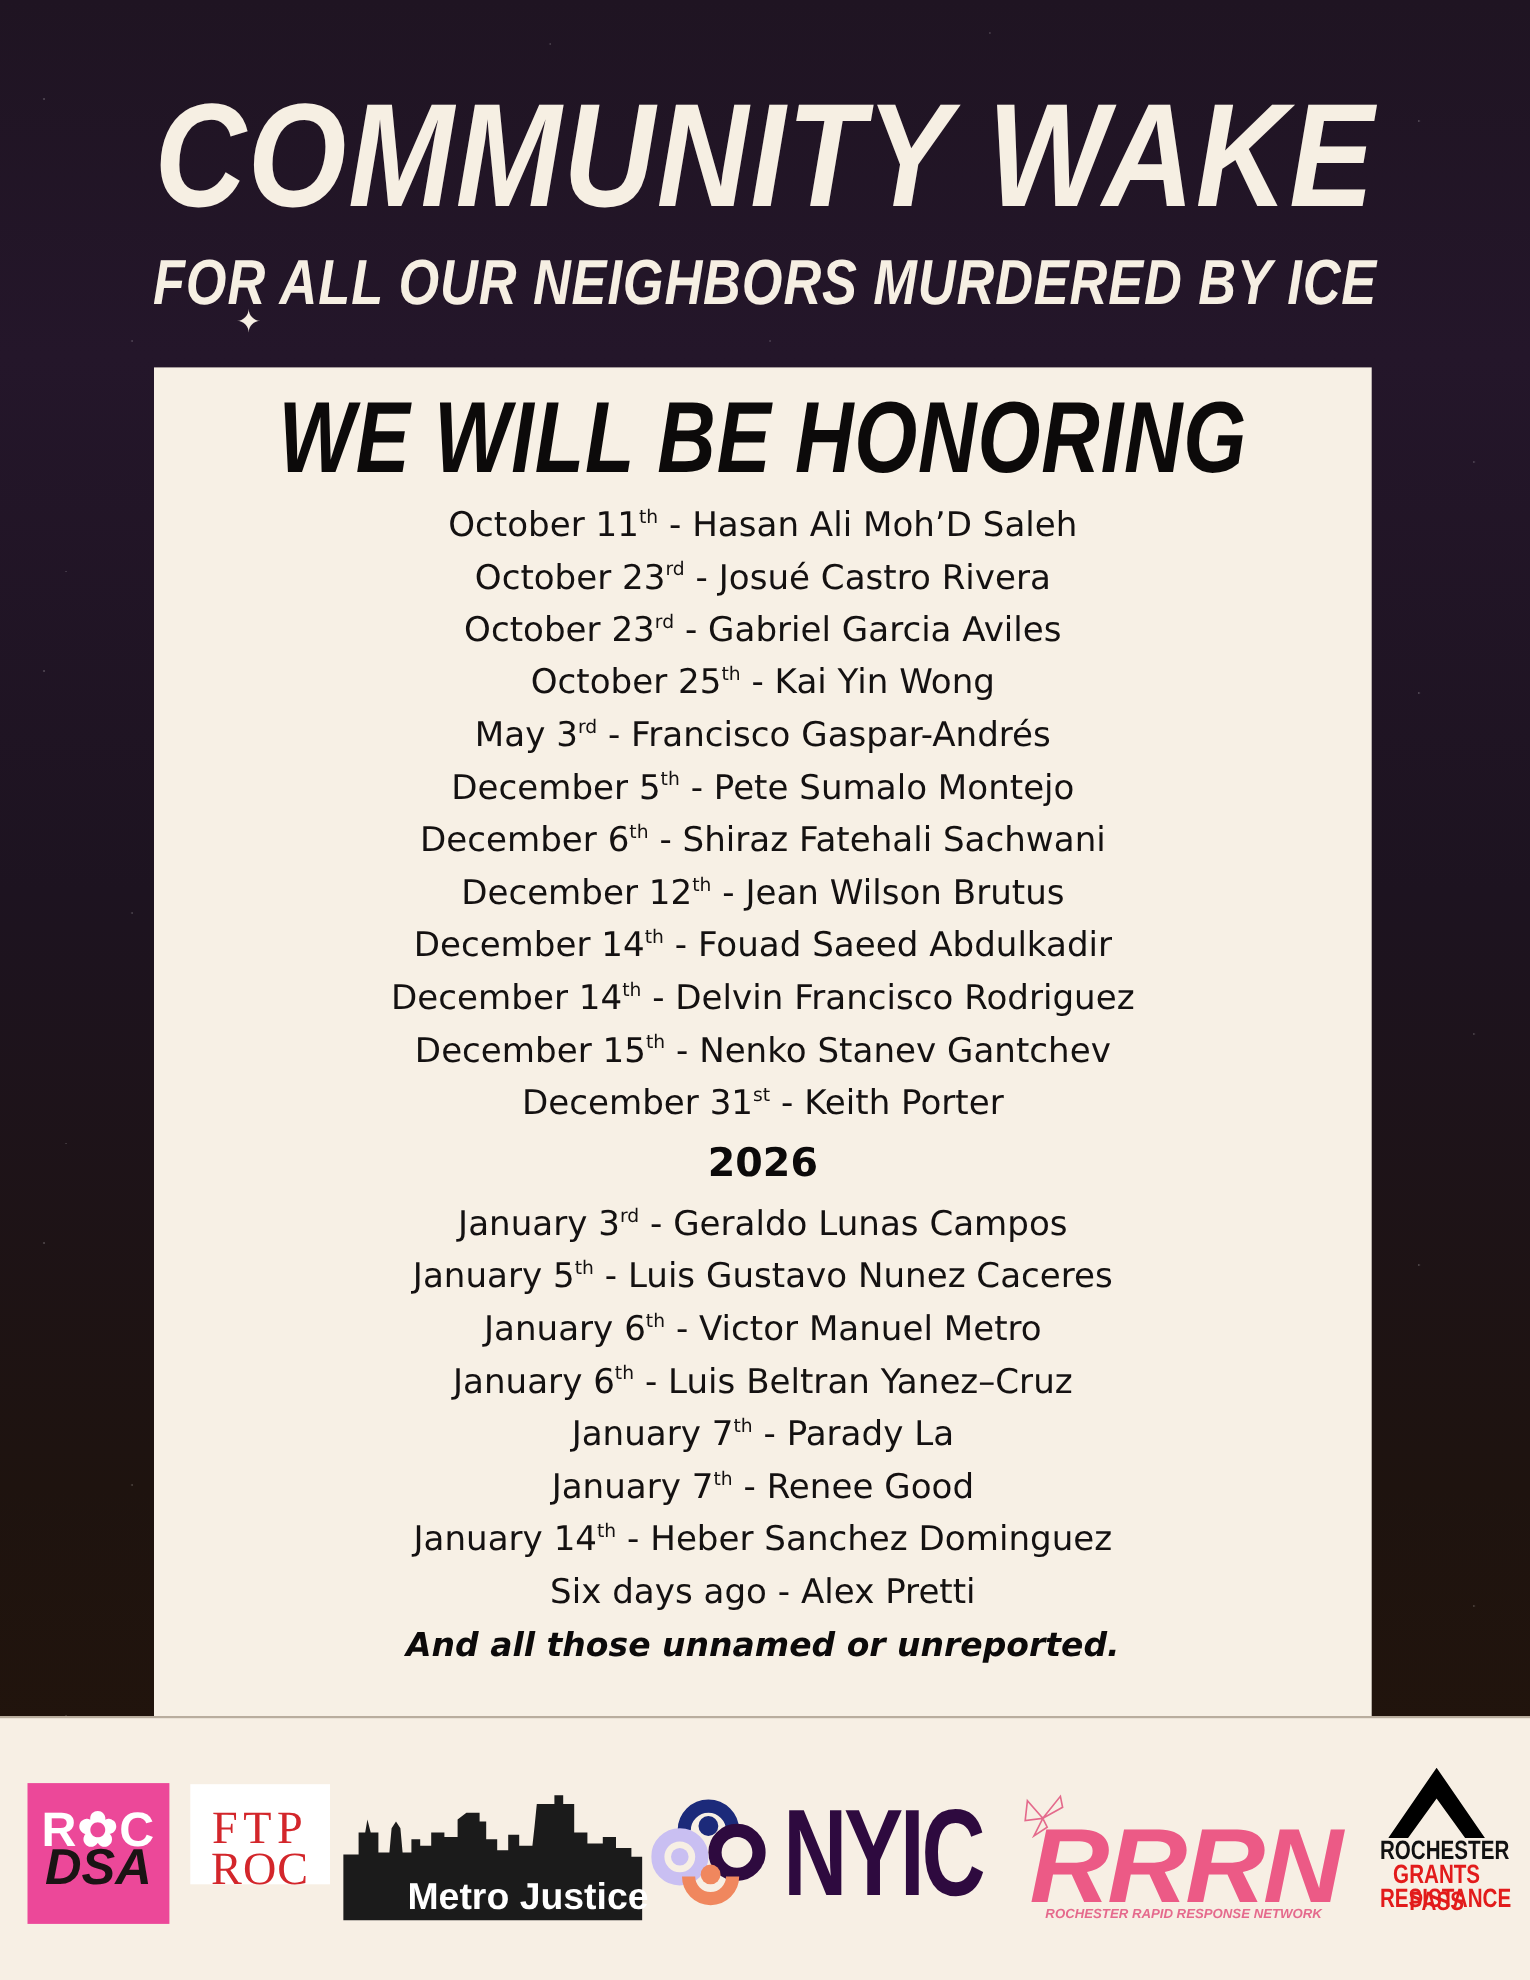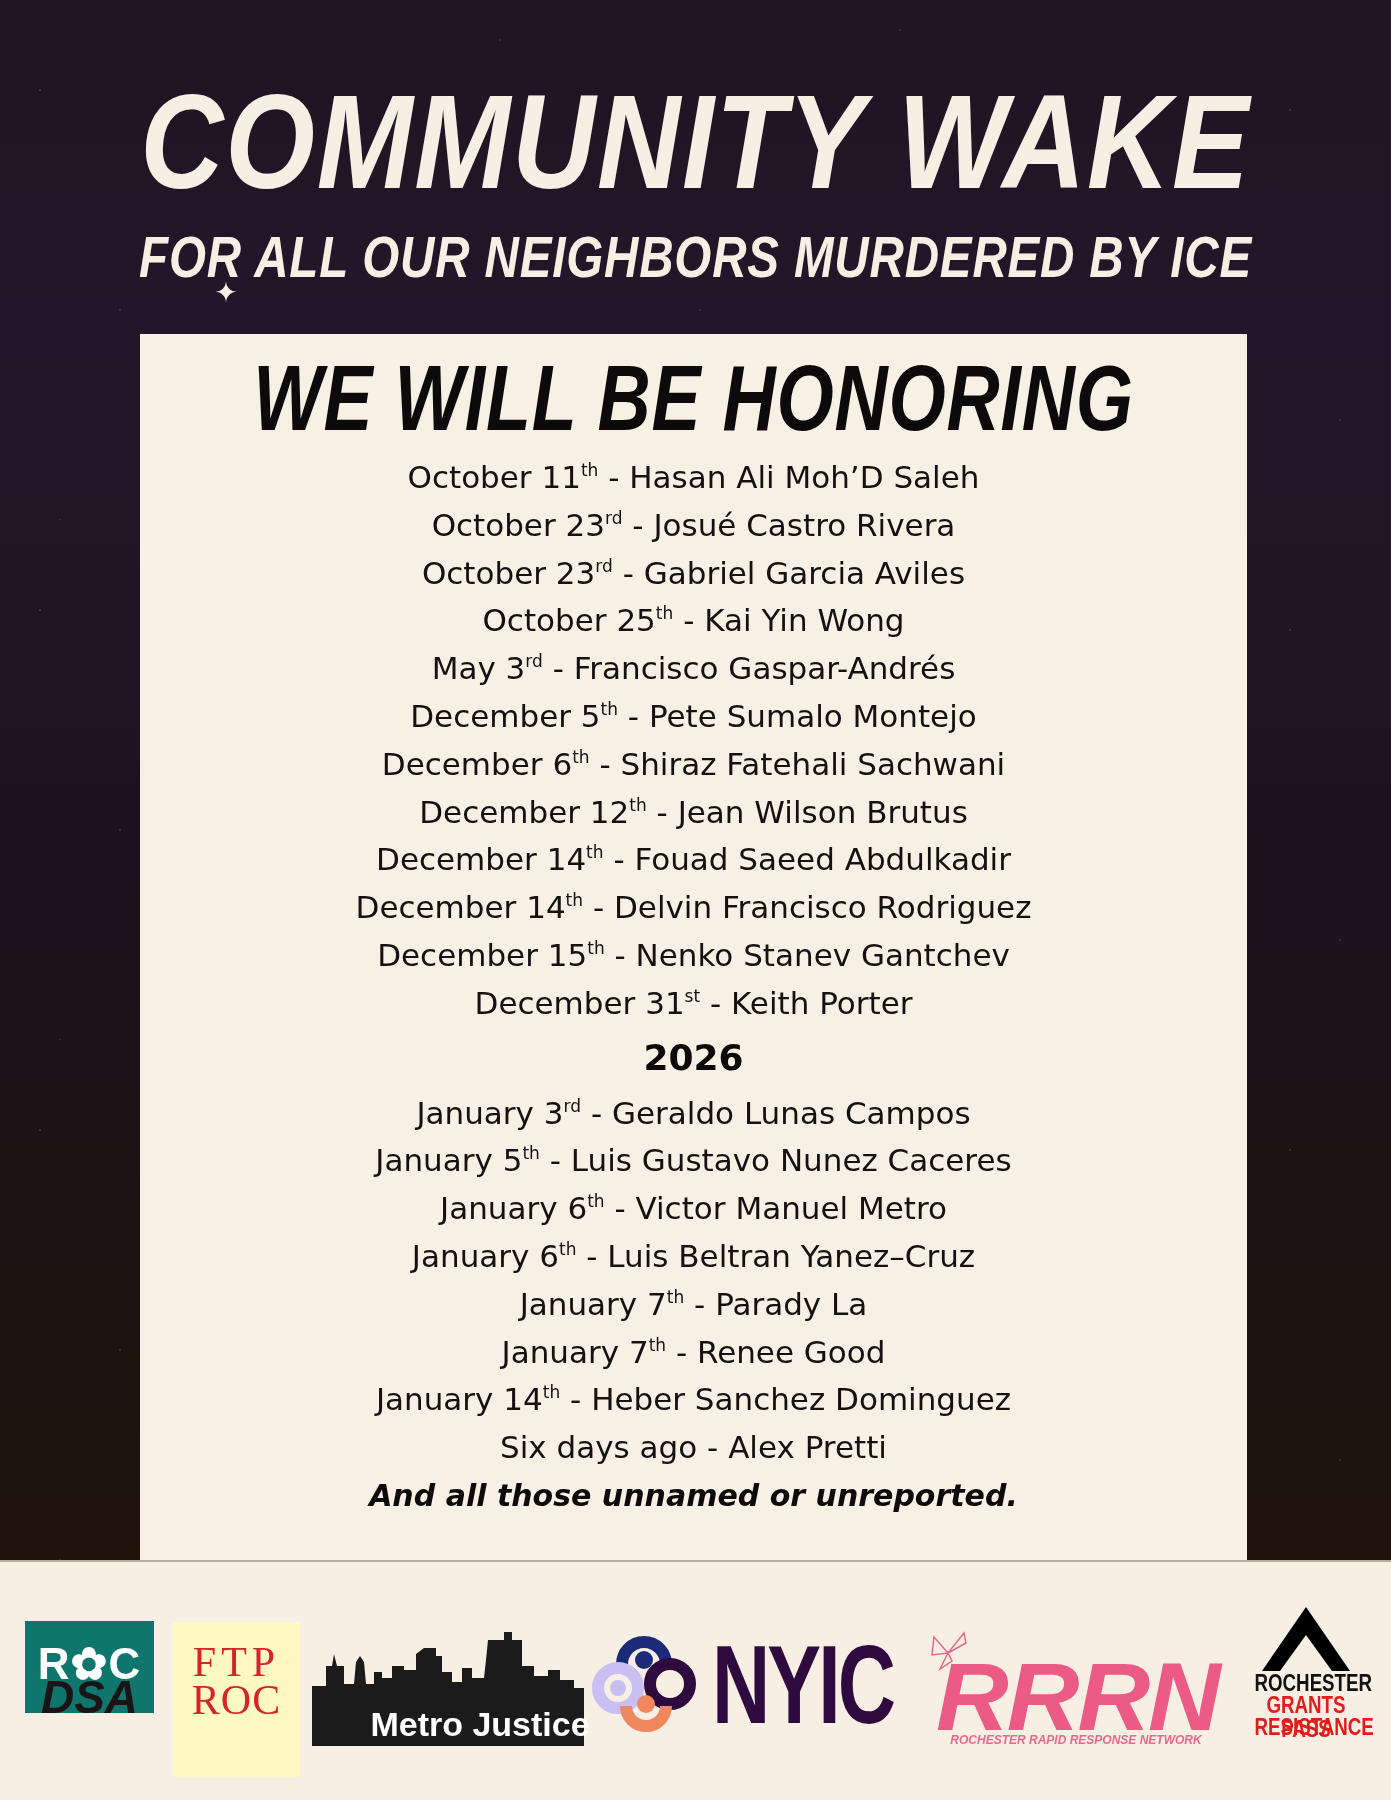--- a/index.html
+++ b/index.html
@@ -63,24 +63,24 @@
     }
     .entry { height: 47.8px; line-height: 47.8px; white-space: nowrap; }
     .entry sup { font-size: 17px; vertical-align: 12px; line-height: 0; }
     .year { height: 62px; line-height: 60px; font-weight: 700; font-size: 36px; color: #0c0a0a; }
     .closing { height: 48px; line-height: 48px; font-weight: 700; font-style: italic; font-size: 30px; color: #0c0a0a; text-align: center; }
     .footer {
       position: absolute; left: 0; top: 1560px; width: 1391px; height: 240px;
       background: #f7efe4; border-top: 2px solid #b9ad9e;
     }
     .logo { position: absolute; }
-    .logo-rocdsa { left: 25px; top: 59px; width: 129px; height: 92px; background: #0f766e; }
+    .logo-rocdsa { left: 25px; top: 59px; width: 129px; height: 128px; background: #ec4899; }
     .logo-rocdsa .l1 { position: absolute; left: 0; top: 20px; width: 129px; text-align: center; color: #fff; font-weight: 700; font-size: 44px; line-height: 46px; letter-spacing: 1px; }
     .logo-rocdsa .l2 { position: absolute; left: 0; top: 52px; width: 129px; text-align: center; color: #1a1414; font-weight: 700; font-size: 46px; line-height: 48px; font-style: italic; }
-    .logo-ftproc { left: 173px; top: 60px; width: 127px; height: 155px; background: #fef9c3; }
+    .logo-ftproc { left: 173px; top: 60px; width: 127px; height: 91px; background: #ffffff; }
     .logo-ftproc .l1, .logo-ftproc .l2 { position: absolute; left: 0; width: 127px; text-align: center; color: #d3262b; font-family: "Liberation Serif", serif; font-size: 42px; line-height: 44px; letter-spacing: 5px; }
     .logo-ftproc .l1 { top: 18px; }
     .logo-ftproc .l2 { top: 56px; letter-spacing: 1px; }
     .logo-metro { left: 312px; top: 64px; width: 272px; height: 120px; }
     .logo-metro svg { position: absolute; left: 0; top: 0; }
     .logo-metro .txt { position: absolute; left: 0; top: 78px; width: 272px; text-align: center; color: #fff; font-weight: 700; font-size: 34px; line-height: 40px; margin-left: 32px; }
     .logo-nyic { left: 712px; top: 73px; height: 100px; }
     .logo-nyic .txt { color: #2e0a3f; font-weight: 700; font-size: 112px; line-height: 100px; letter-spacing: -4px; transform: scaleX(0.72); transform-origin: left center; display: inline-block; }
     .logo-rrrn { left: 928px; top: 75px; width: 290px; height: 110px; }
     .logo-rrrn .big { position: absolute; left: 8px; top: 18px; color: #ec5a86; font-weight: 700; font-style: italic; font-size: 96px; line-height: 84px; letter-spacing: -2px; transform: scaleX(1.05); transform-origin: left center; }

